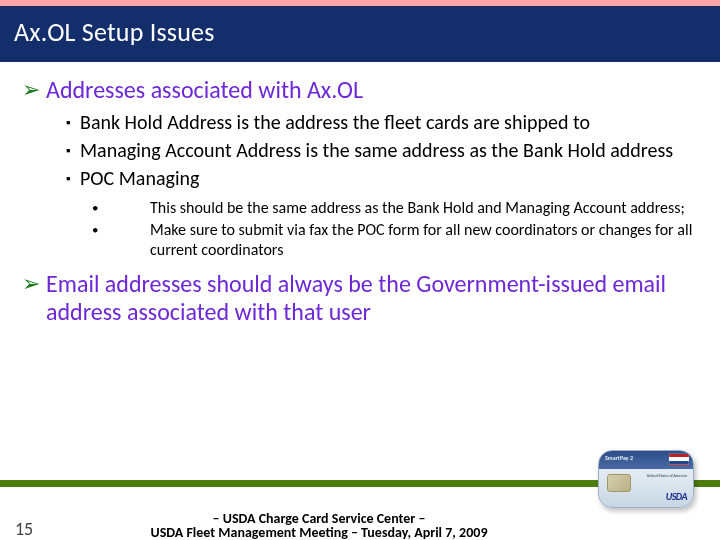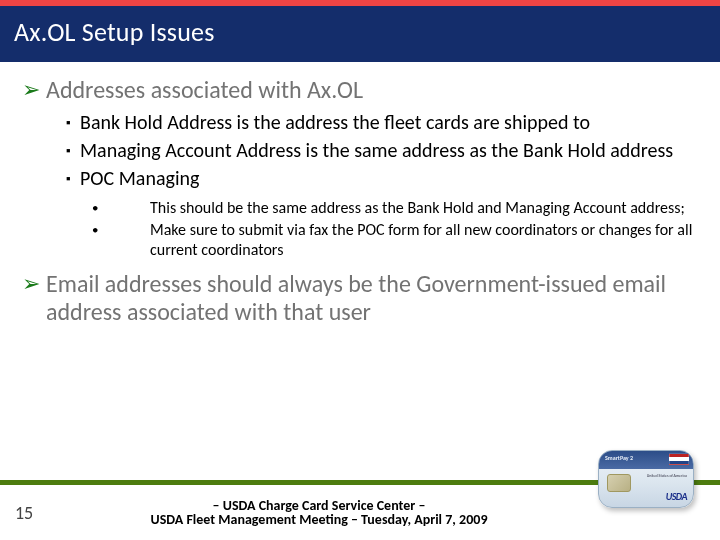--- a/index.html
+++ b/index.html
@@ -1,32 +1,32 @@
 <!DOCTYPE html>
 <html><head>
 <meta charset="utf-8">
 <style>
   * { box-sizing: border-box; margin: 0; padding: 0; }
   html, body { width: 720px; height: 540px; font-family: Calibri, "Segoe UI", Arial, sans-serif; background: #fff; color: #000; }
   .slide { width: 720px; height: 540px; position: relative; display: flex; flex-direction: column; }
-  .header { background: #142d6b; border-top: 6px solid #ef4444; padding: 10px 14px 14px 14px; }
+  .header { background: #142d6b; border-top: 6px solid #fca5a5; padding: 10px 14px 14px 14px; }
   .header h1 { color: #fff; font-size: 26px; font-weight: 400; letter-spacing: 0.2px; }
   .content { flex: 1; padding: 14px 22px 0 22px; }
   .arrow-item { display: flex; align-items: flex-start; margin-bottom: 6px; }
   .arrow-glyph { color: #1a7a1a; font-size: 22px; line-height: 28px; margin-right: 4px; width: 20px; flex: none; }
-  .arrow-text { font-size: 24px; line-height: 28px; color: #737373; }
+  .arrow-text { font-size: 24px; line-height: 28px; color: #6d28d9; }
   .square-list { margin: 6px 0 6px 44px; }
   .square-item { display: flex; align-items: flex-start; margin-bottom: 2px; }
   .square-glyph { width: 14px; flex: none; font-size: 13px; line-height: 26px; color: #000; }
   .square-text { font-size: 20px; line-height: 25px; color: #000; text-align: center; }
   .dot-list { margin: 6px 0 10px 70px; }
   .dot-item { display: flex; align-items: flex-start; margin-bottom: 2px; }
   .dot-glyph { width: 14px; flex: none; font-size: 13px; line-height: 20px; color: #000; text-align: left; }
   .dot-text { font-size: 16px; line-height: 20px; color: #000; margin-left: 44px; }
-  .footer { height: 60px; border-top: 5px solid #4d7c0f; display: flex; align-items: center; }
+  .footer { height: 60px; border-top: 7px solid #4d7c0f; display: flex; align-items: flex-end; }
   .page-num { width: 48px; text-align: center; font-size: 18px; color: #444; }
   .footer-center { flex: 1; text-align: center; font-size: 14px; font-weight: 700; color: #000; line-height: 14px; }
   .card-graphic { position: absolute; right: 26px; bottom: 32px; width: 96px; height: 58px; border-radius: 14px; background: linear-gradient(180deg,#eef3f8 0%, #dce6ef 55%, #c8d6e4 100%); border: 1px solid #9bb0c4; box-shadow: 2px 3px 5px rgba(0,0,0,0.25); overflow: hidden; }
   .card-top { position: absolute; top: 0; left: 0; right: 0; height: 18px; background: linear-gradient(180deg,#2c4d88,#4a6aa4); }
   .card-flag { position: absolute; top: 2px; right: 4px; width: 20px; height: 12px; background: linear-gradient(180deg,#bb2222 0 33%,#ffffff 33% 66%,#224488 66% 100%); border: 0.5px solid #fff3; }
   .card-smart { position: absolute; top: 3px; left: 6px; font-size: 6px; color: #e6edf7; font-weight: 700; }
   .card-chip { position: absolute; top: 23px; left: 8px; width: 24px; height: 18px; background: linear-gradient(135deg,#d6d0b0,#b8b084); border-radius: 3px; border: 1px solid #a09860; }
   .card-visa { position: absolute; bottom: 4px; right: 6px; font-size: 10px; font-weight: 800; font-style: italic; color: #1a2f8a; letter-spacing: -0.5px; }
   .card-text { position: absolute; top: 22px; right: 6px; font-size: 4px; color: #334; line-height: 5px; text-align: right; }
 </style>

